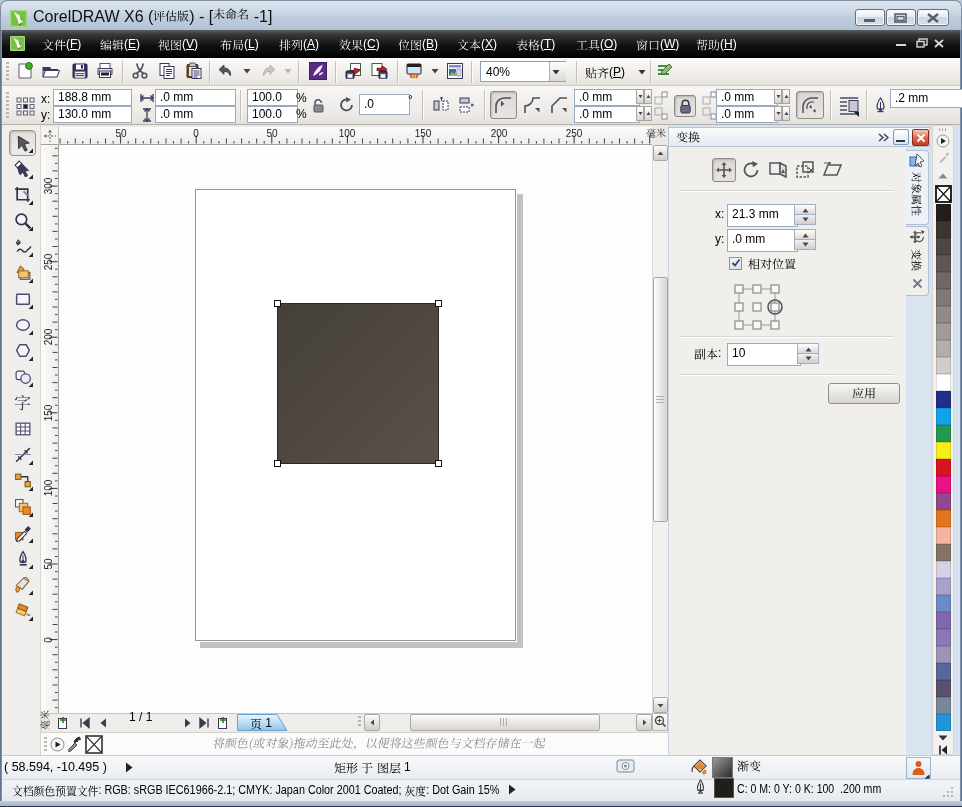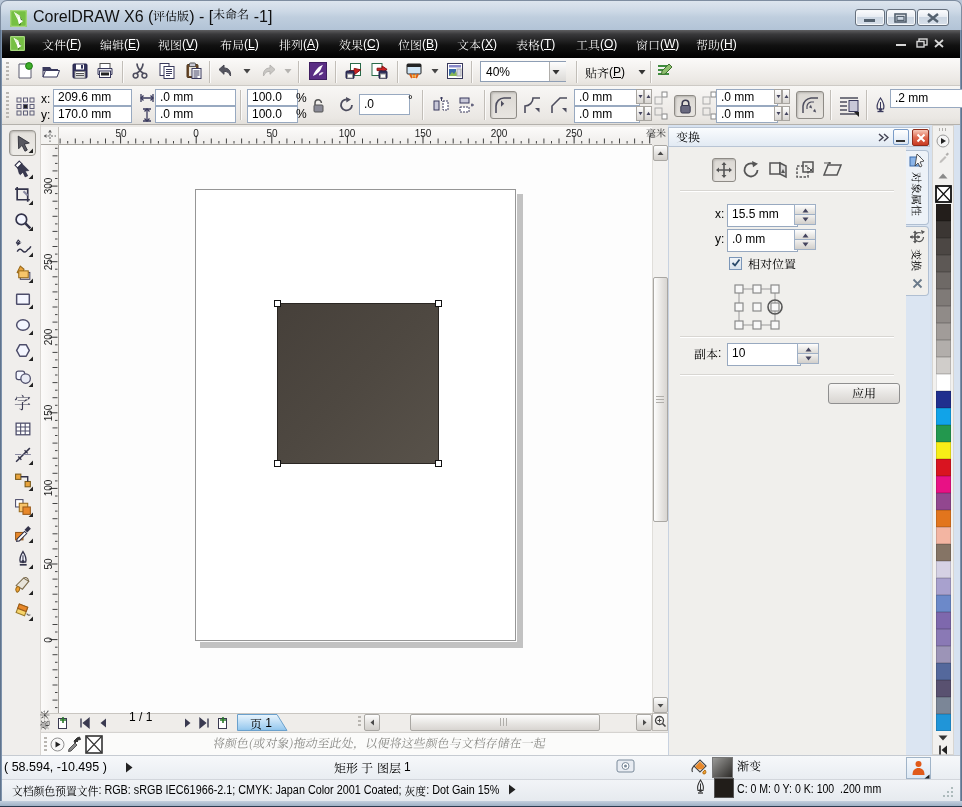--- a/index.html
+++ b/index.html
@@ -290,22 +290,22 @@
     <rect x="15.0" y="2.0" width="4" height="4" fill="none" stroke="#5e5e78"></rect>
     <rect x="2.0" y="8.5" width="4" height="4" fill="none" stroke="#5e5e78"></rect>
     <rect x="8.5" y="8.5" width="4" height="4" fill="#222" stroke="#5e5e78"></rect>
     <rect x="15.0" y="8.5" width="4" height="4" fill="none" stroke="#5e5e78"></rect>
     <rect x="2.0" y="15.0" width="4" height="4" fill="none" stroke="#5e5e78"></rect>
     <rect x="8.5" y="15.0" width="4" height="4" fill="none" stroke="#5e5e78"></rect>
     <rect x="15.0" y="15.0" width="4" height="4" fill="none" stroke="#5e5e78"></rect>
   </svg>
 <div class="ab tx" style="left:41px;top:92px;">x:</div>
 <div class="ab tx" style="left:41px;top:108px;">y:</div>
-<div class="fld" style="left:53px;top:89px;width:73px;height:15px;">209.6 mm</div>
-<div class="fld" style="left:53px;top:106px;width:73px;height:15px;">170.0 mm</div>
+<div class="fld" style="left:53px;top:89px;width:73px;height:15px;">188.8 mm</div>
+<div class="fld" style="left:53px;top:106px;width:73px;height:15px;">130.0 mm</div>
 <svg class="ab" style="left:140px;top:93px" width="14" height="10" viewBox="0 0 14 10">
 <path d="M1 1 v8 M13 1 v8 M1 5 h12" stroke="#39395c" stroke-width="1.3"></path>
 <path d="M3.5 2.5 L1 5 l2.5 2.5 M10.5 2.5 L13 5 l-2.5 2.5" fill="none" stroke="#39395c" stroke-width="1.3"></path>
   </svg>
 <svg class="ab" style="left:142px;top:108px" width="10" height="14" viewBox="0 0 10 14">
 <path d="M1 1 h8 M1 13 h8 M5 1 v12" stroke="#39395c" stroke-width="1.3"></path>
 <path d="M2.5 3.5 L5 1 l2.5 2.5 M2.5 10.5 L5 13 l2.5 -2.5" fill="none" stroke="#39395c" stroke-width="1.3"></path>
   </svg>
 <div class="fld" style="left:155px;top:89px;width:75px;height:15px;">.0 mm</div>
 <div class="fld" style="left:155px;top:106px;width:75px;height:15px;">.0 mm</div>
@@ -989,21 +989,21 @@
 <rect x="8" y="2" width="10" height="10" fill="none" stroke="#555" stroke-width="1.5"></rect>
 <path d="M14 8 l4 4 m0 -4 l-4 4" stroke="#555"></path>
   </svg>
 <svg class="ab" style="left:822px;top:162px" width="22" height="16" viewBox="0 0 22 16">
 <path d="M6 3 h13 l-4 10 h-13 Z" fill="none" stroke="#555" stroke-width="1.5"></path>
 <path d="M2 1 h7 M5.5 -0.5 l3 1.5 -3 1.5" stroke="#555" fill="none"></path>
   </svg>
 <div class="ab" style="left:680px;top:190px;width:214px;height:1px;background:#d8d6d2;border-bottom:1px solid #fff;"></div>
 <div class="ab tx" style="left:715px;top:207px;">x:</div>
 <div class="ab tx" style="left:715px;top:232px;">y:</div>
-<div class="fld" style="left:727px;top:204px;width:65px;height:21px;line-height:19px;">15.5 mm</div>
+<div class="fld" style="left:727px;top:204px;width:65px;height:21px;line-height:19px;">21.3 mm</div>
 <div class="fld" style="left:727px;top:229px;width:65px;height:21px;line-height:19px;">.0 mm</div>
 <div class="ab" style="left:794px;top:204px;width:22px;height:10.5px;background:linear-gradient(#fefefe,#dcdad6);border:1px solid #9fb0c6;box-sizing:border-box;"></div>
 <svg class="ab" style="left:802px;top:207.5px" width="7" height="5" viewBox="0 0 7 5">
     <path d="M0.5 4.5 h6 L3.5 0.5 Z" fill="#44445e"></path>
   </svg>
 <div class="ab" style="left:794px;top:214.5px;width:22px;height:10.5px;background:linear-gradient(#f2f1ef,#d2cfcb);border:1px solid #9fb0c6;border-top:none;box-sizing:border-box;"></div>
 <svg class="ab" style="left:802px;top:217.0px" width="7" height="5" viewBox="0 0 7 5">
     <path d="M0.5 0.5 h6 L3.5 4.5 Z" fill="#44445e"></path>
   </svg>
 <div class="ab" style="left:794px;top:229px;width:22px;height:10.5px;background:linear-gradient(#fefefe,#dcdad6);border:1px solid #9fb0c6;box-sizing:border-box;"></div>

